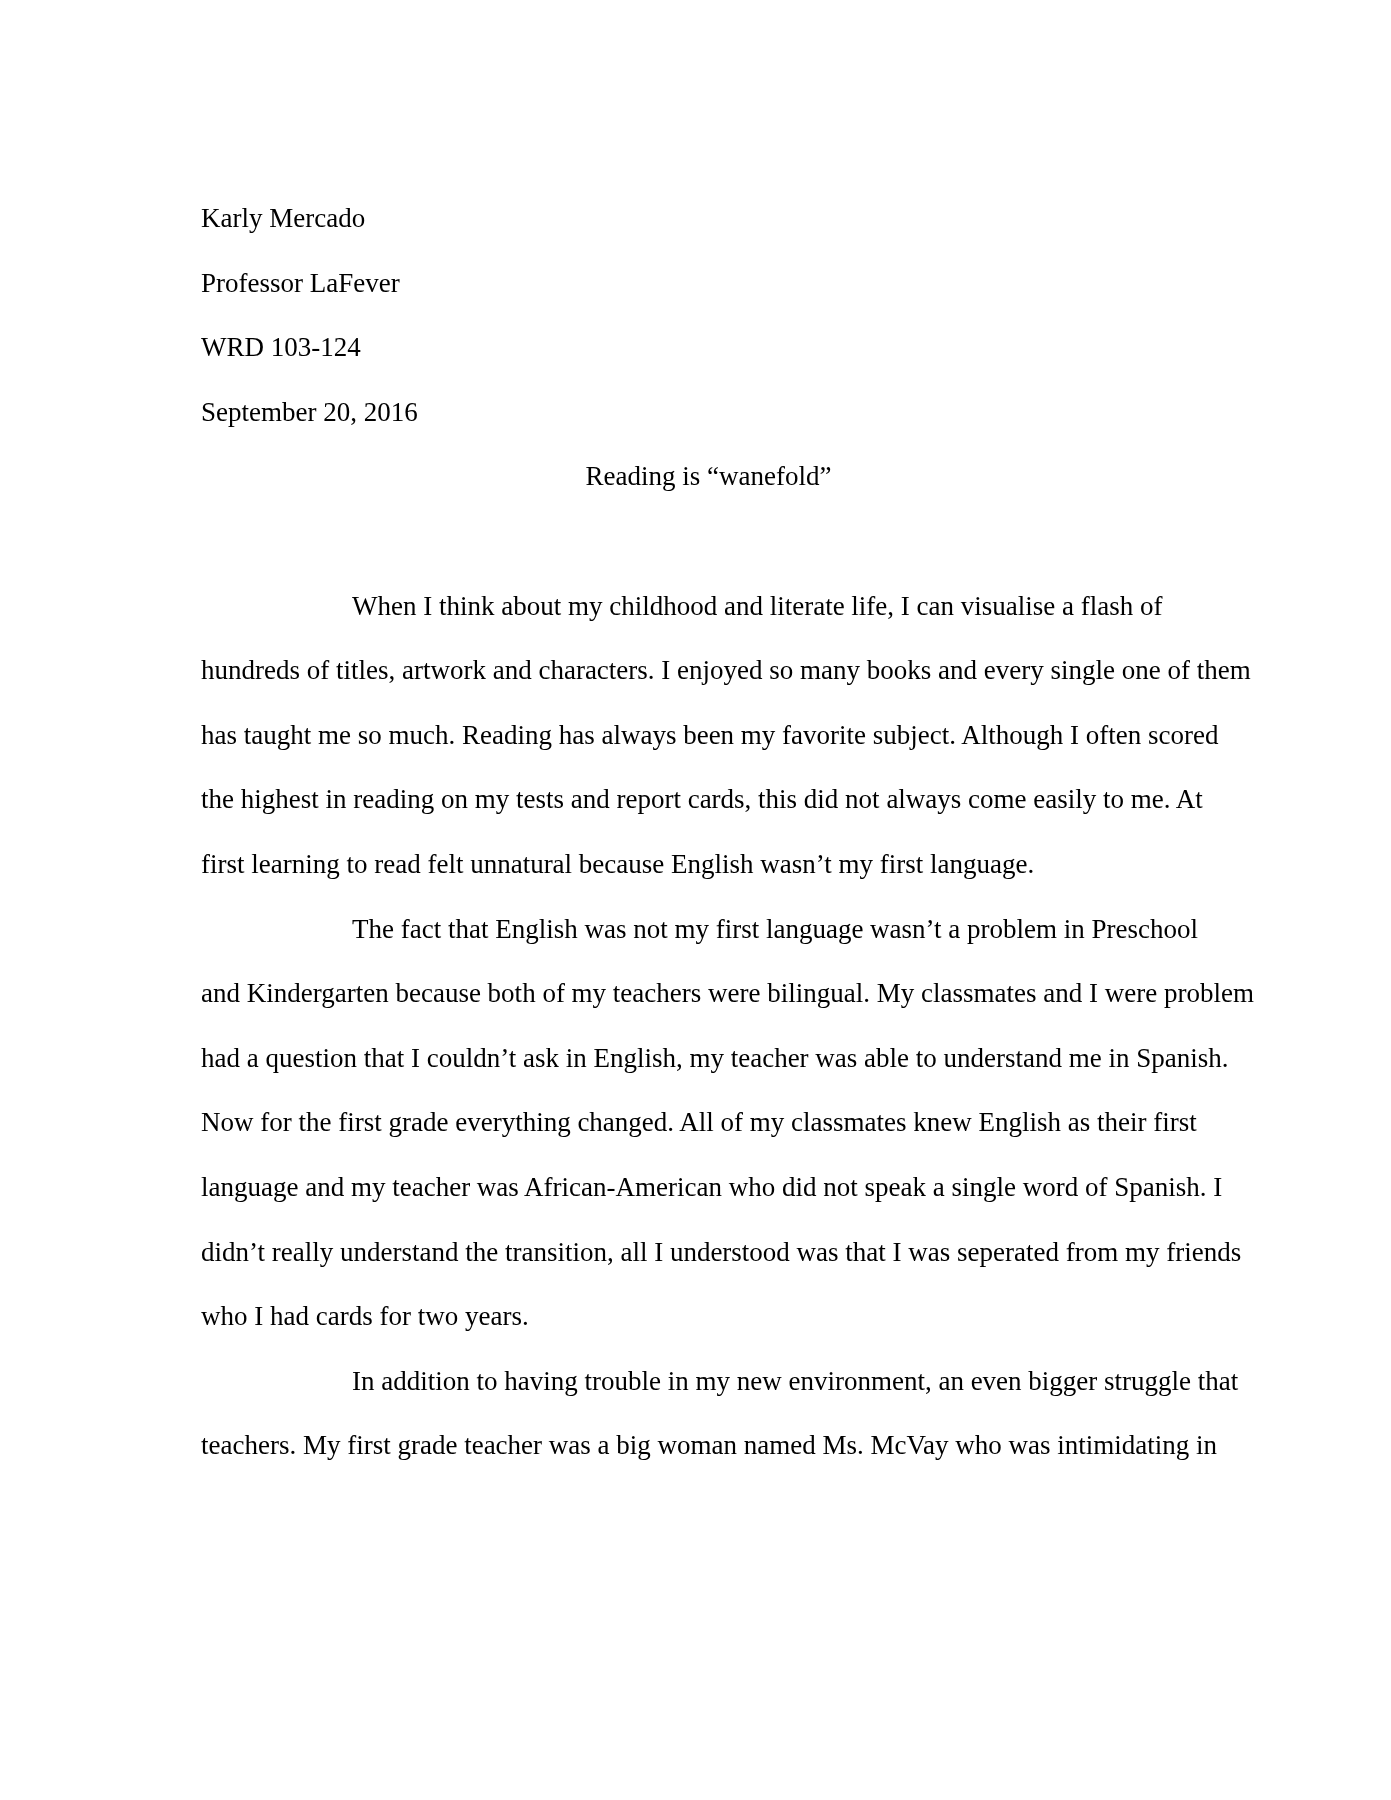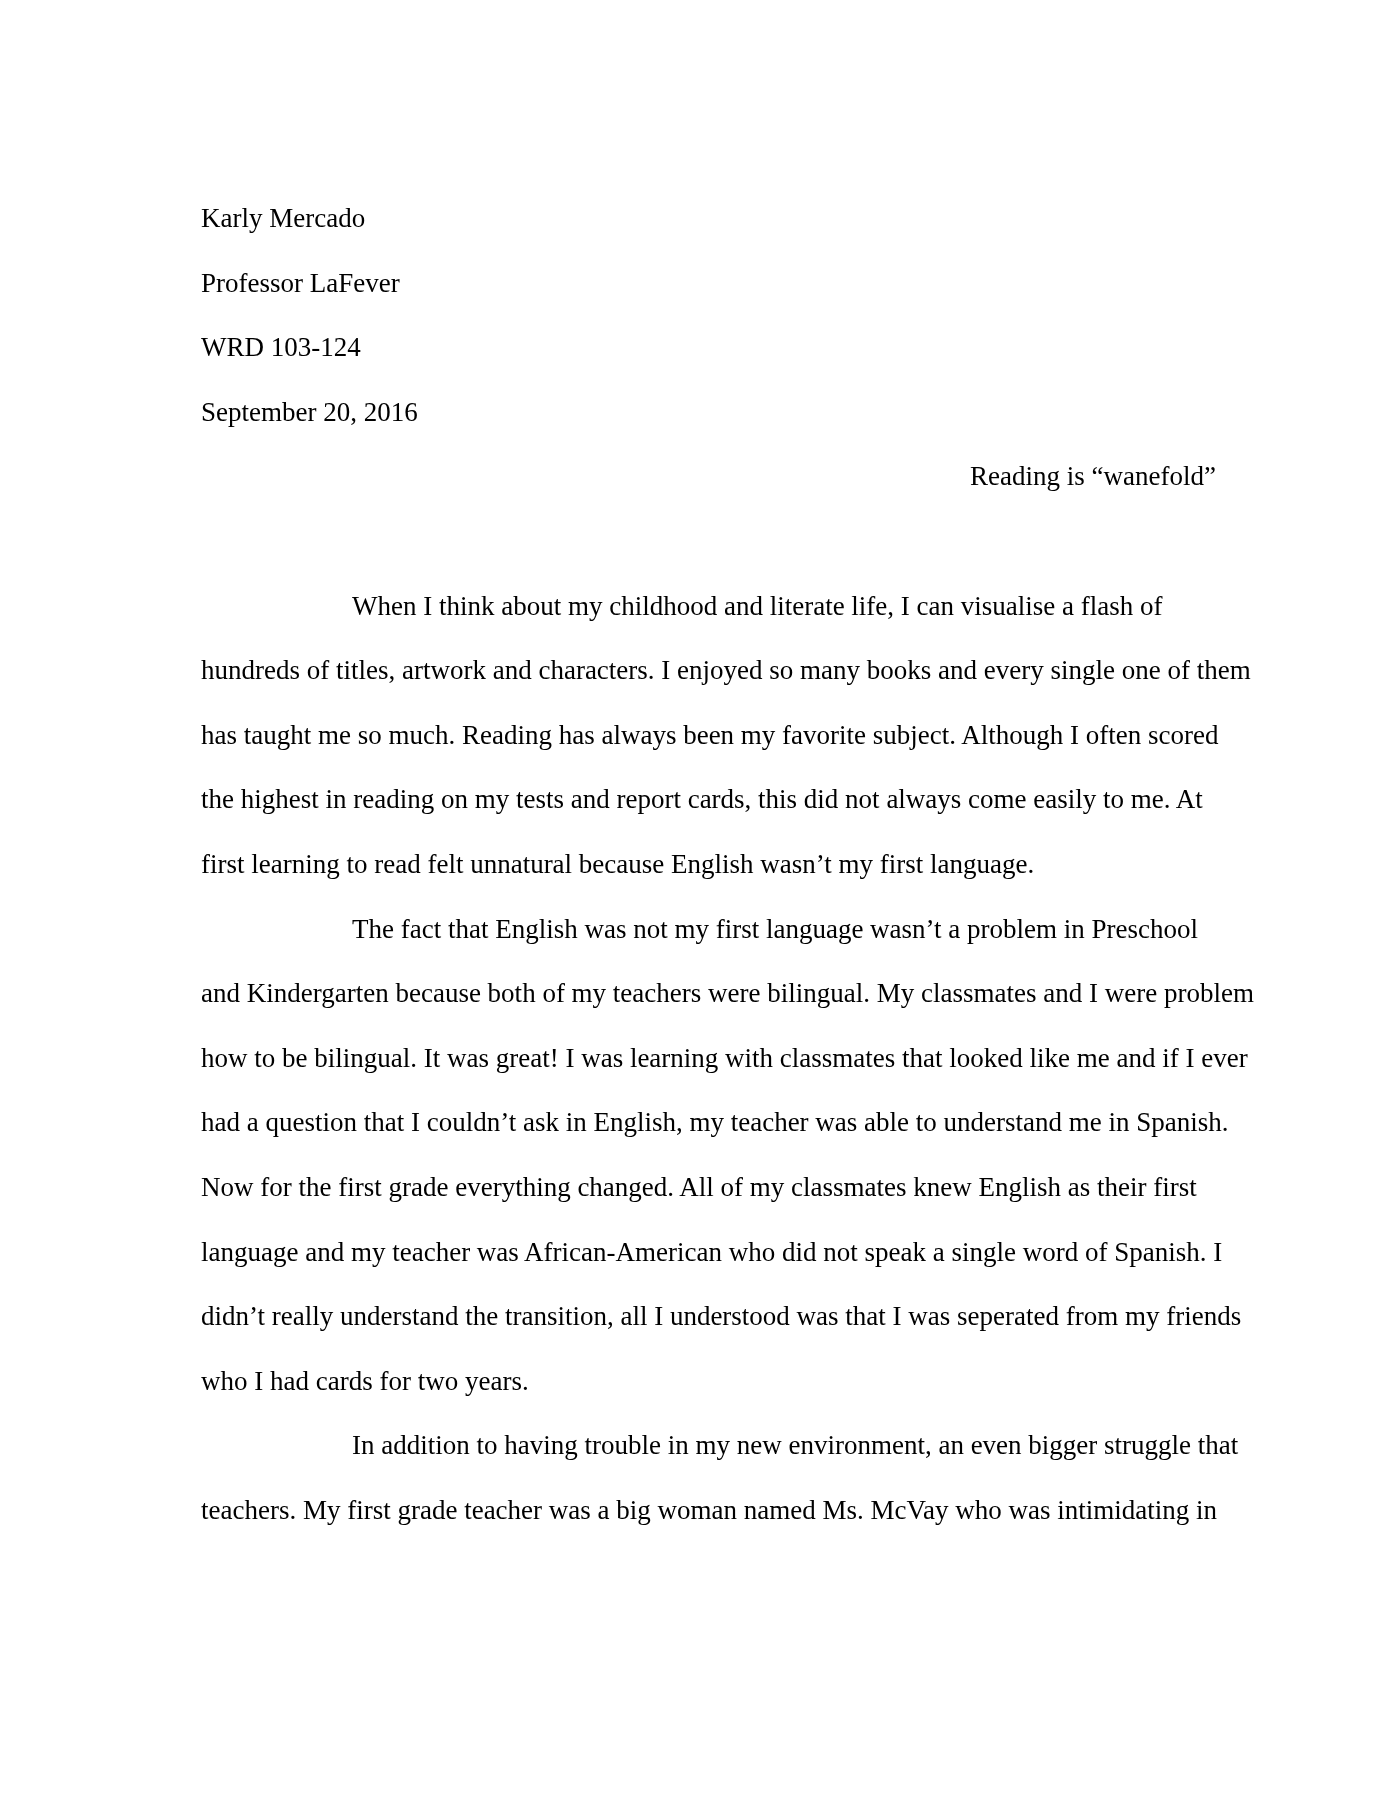--- a/index.html
+++ b/index.html
@@ -26,21 +26,21 @@
     width: 1063px;
     font-size: 27px;
     line-height: 64.6px;
     text-align: left;
   }
   .line {
     height: 64.6px;
     white-space: nowrap;
   }
   .line.title {
-    text-align: right;
+    text-align: center;
     white-space: normal;
   }
   .line.indent {
     padding-left: 163px;
   }
   .line.blank {
     
   }
 </style>
 </head>
@@ -59,21 +59,20 @@
     <div class="line blank"></div>
 
     <div class="line indent">When I think about my childhood and literate life, I can visualise a flash of</div>
     <div class="line">hundreds of titles, artwork and characters. I enjoyed so many books and every single one of them</div>
     <div class="line">has taught me so much. Reading has always been my favorite subject. Although I often scored</div>
     <div class="line">the highest in reading on my tests and report cards, this did not always come easily to me. At</div>
     <div class="line">first learning to read felt unnatural because English wasn’t my first language.</div>
 
     <div class="line indent">The fact that English was not my first language wasn’t a problem in Preschool</div>
     <div class="line">and Kindergarten because both of my teachers were bilingual. My classmates and I were problem</div>
-    <div class="line">how to be bilingual. It was great! I was learning with classmates that looked like me and if I ever</div>
     <div class="line">had a question that I couldn’t ask in English, my teacher was able to understand me in Spanish.</div>
     <div class="line">Now for the first grade everything changed. All of my classmates knew English as their first</div>
     <div class="line">language and my teacher was African-American who did not speak a single word of Spanish. I</div>
     <div class="line">didn’t really understand the transition, all I understood was that I was seperated from my friends</div>
     <div class="line">who I had cards for two years.</div>
 
     <div class="line indent">In addition to having trouble in my new environment, an even bigger struggle that</div>
     <div class="line">teachers. My first grade teacher was a big woman named Ms. McVay who was intimidating in</div>
 
   </div>

